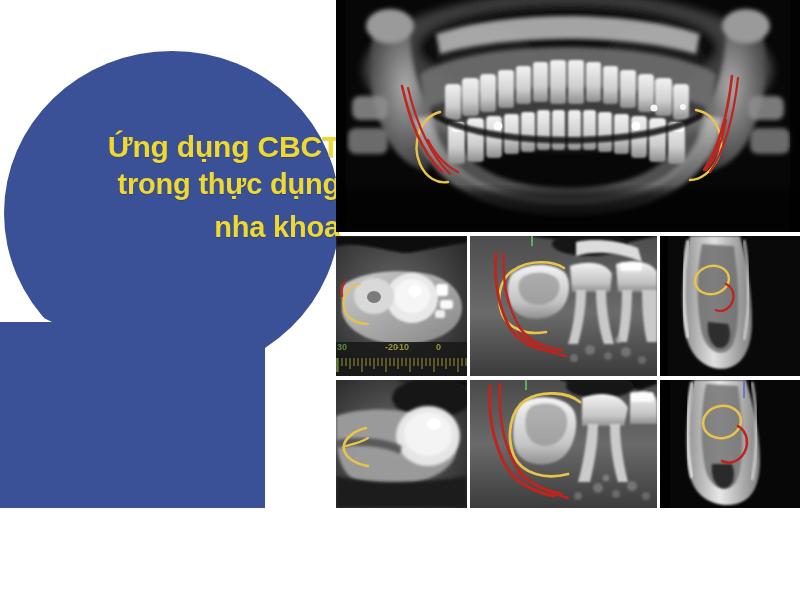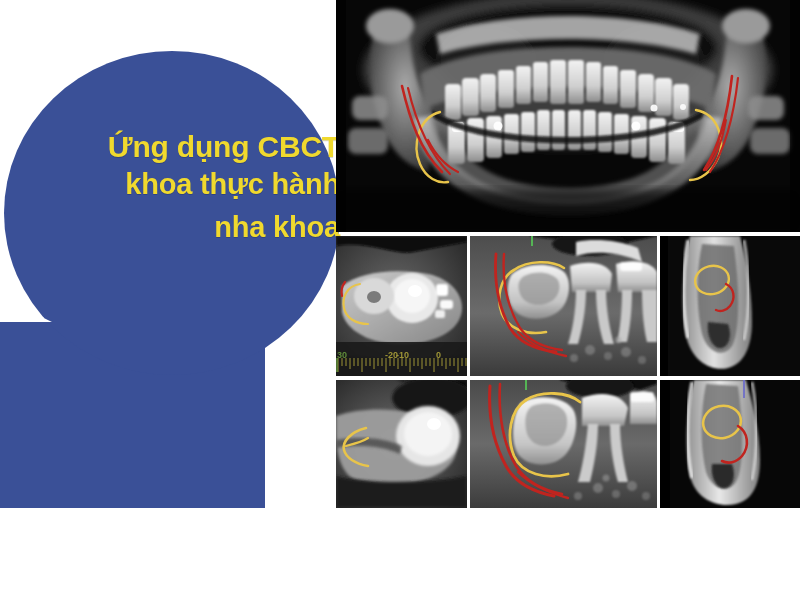--- a/index.html
+++ b/index.html
@@ -96,21 +96,21 @@
   }
   .ruler-labels {
     position: absolute;
     left: 0; top: 0;
     width: 100%; height: 15px;
     color: #9d9436;
     font-size: 9px;
     font-weight: 700;
     font-family: "Liberation Sans", "DejaVu Sans", sans-serif;
   }
-  .ruler-labels span { position: absolute; top: 8px; }
+  .ruler-labels span { position: absolute; top: 0; }
   .rl0 { left: 1px; color: #5f8b3a; }
   .rl1 { left: 24px; margin-left: 25px; }
   .rl2 { left: 60px; text-align: center; }
   .rl3 { left: 100px; }
 </style>
 </head>
 <body>
 
 <div id="poster">
 
@@ -124,21 +124,21 @@
 
       <rect x="-20" y="318" width="285" height="190" fill="#3a5097"></rect>
 
       <ellipse cx="172" cy="213" rx="168" ry="162" fill="#3a5097"></ellipse>
 
       <path d="M 0,270 C 14,296 30,312 52,322 L 0,322 Z" fill="#ffffff"></path>
     </svg>
 
     <div class="badge-text">
       <span class="ln ln1">Ứng dụng CBCT</span>
-      <span class="ln ln2">khoa thực hành</span>
+      <span class="ln ln2">trong thực dụng</span>
       <span class="ln ln3">nha khoa</span>
     </div>
   </div>
 
   <div class="xray-block">
 
     <div class="pano">
       <svg viewBox="0 0 464 232" preserveAspectRatio="none">
         <defs>
           <radialGradient id="softBone" cx="50%" cy="45%" r="62%">

